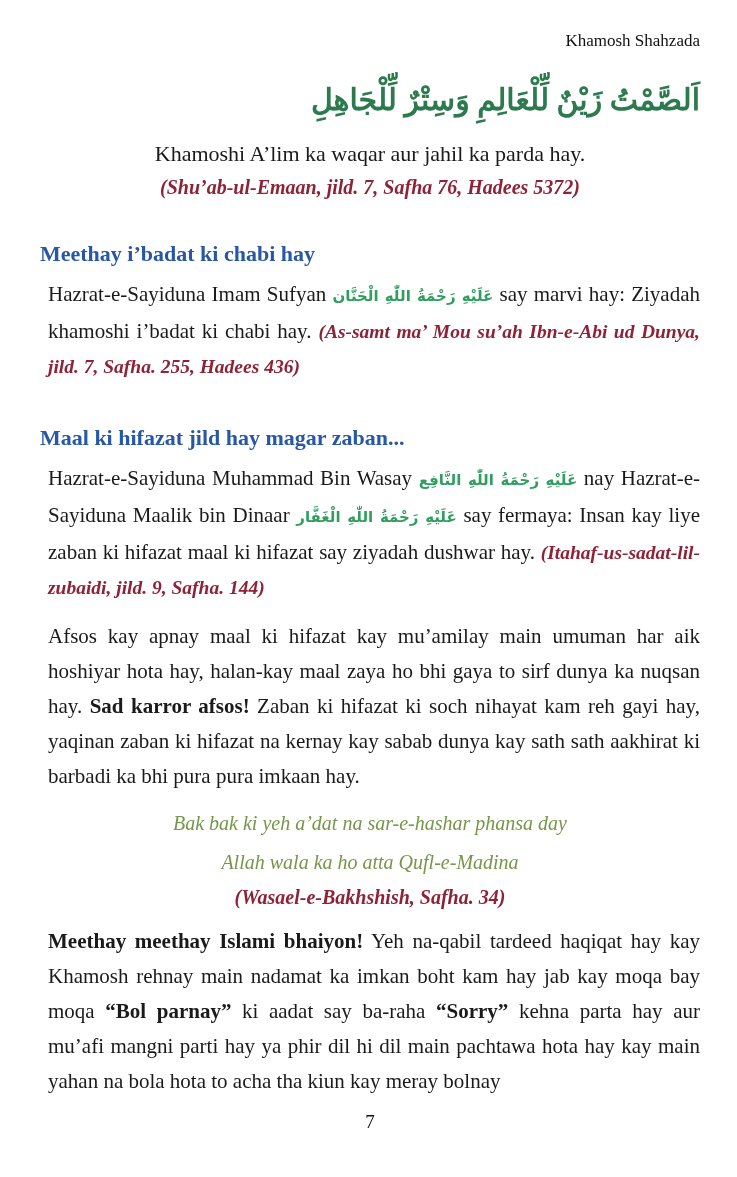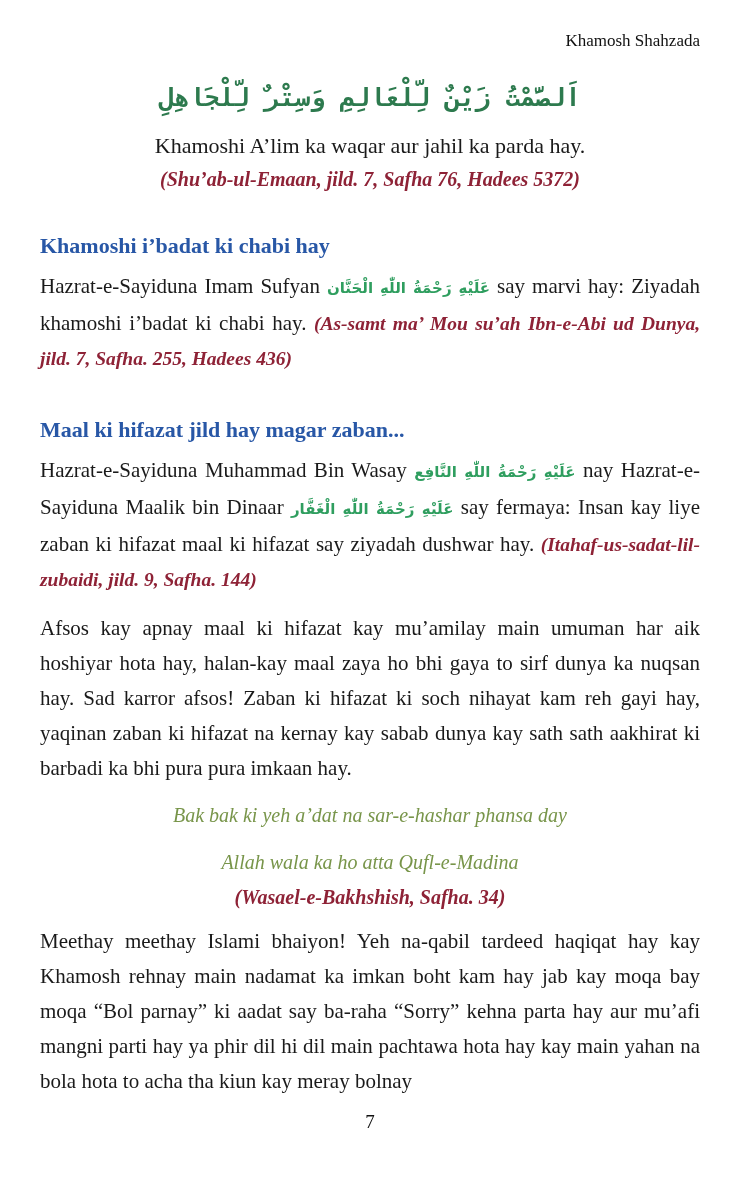--- a/index.html
+++ b/index.html
@@ -24,30 +24,30 @@
   }
   .running-header{
     margin-top:30px;
     text-align:right;
     font-size:17px;
     line-height:22px;
     color:#111111;
   }
   .arabic-hadith{
     margin-top:28px;
-    text-align:center;
+    text-align:right;
     direction:rtl;
-    font-family:Liberation Mono, monospace;
-    font-size:25px;
+    font-family:Liberation Serif, serif;
+    font-size:30px;
     line-height:40px;
     font-weight:bold;
     color:var(--arabic-green);
   }
   .hadith-translation{
-    margin-top:12px;
+    margin-top:20px;
     text-align:center;
     font-size:22px;
     line-height:28px;
   }
   .ref-center{
     margin-top:6px;
     text-align:center;
     font-size:20px;
     line-height:26px;
     font-style:italic;
@@ -56,42 +56,42 @@
   }
   h2.section-heading{
     margin:40px 0 0 0;
     font-size:22px;
     line-height:28px;
     font-weight:bold;
     color:var(--heading-blue);
   }
   h2.tight{margin-top:27px;}
   .body-para{
-    margin:9px 0 0 0;
+    margin:9px 0 0 8px;
     font-size:21px;
     line-height:35px;
     text-align:justify;
   }
   .inline-arabic{
     font-family:"DejaVu Sans", sans-serif;
     font-size:15px;
     font-weight:bold;
     color:var(--inline-arabic-green);
     direction:rtl;
     unicode-bidi:embed;
   }
   .inline-ref{
     font-style:italic;
     font-weight:bold;
     font-size:19.5px;
     color:var(--citation-red);
   }
-  .b{font-weight:normal;}
+  .b{font-weight:bold;}
   .poetry-line{
-    margin-top:12px;
+    margin-top:4px;
     text-align:center;
     font-style:italic;
     font-size:20px;
     line-height:35px;
     color:var(--poetry-green);
   }
   .poetry-block{margin-top:12px;}
   .poetry-ref{
     text-align:center;
     font-style:italic;
@@ -115,21 +115,21 @@
   <div class="running-header">
     <span>Khamosh Shahzada</span>
   </div>
 
   <div class="arabic-hadith">اَلصَّمْتُ زَيْنٌ لِّلْعَالِمِ وَسِتْرٌ لِّلْجَاهِلِ</div>
 
   <div class="hadith-translation">Khamoshi A’lim ka waqar aur jahil ka parda hay.</div>
 
   <div class="ref-center">(Shu’ab-ul-Emaan, jild. 7, Safha 76, Hadees 5372)</div>
 
-  <h2 class="section-heading">Khamoshi i’badat ki chabi hay</h2>
+  <h2 class="section-heading">Meethay i’badat ki chabi hay</h2>
 
   <p class="body-para"><span>Hazrat-e-Sayiduna Imam Sufyan </span><span class="inline-arabic">عَلَيْهِ رَحْمَةُ اللّٰهِ الْحَنَّان</span><span> say marvi hay: Ziyadah khamoshi i’badat ki chabi hay. </span><span class="inline-ref">(As-samt ma’ Mou su’ah Ibn-e-Abi ud Dunya, jild. 7, Safha. 255, Hadees 436)</span></p>
 
   <h2 class="section-heading">Maal ki hifazat jild hay magar zaban...</h2>
 
   <p class="body-para"><span>Hazrat-e-Sayiduna Muhammad Bin Wasay </span><span class="inline-arabic">عَلَيْهِ رَحْمَةُ اللّٰهِ النَّافِع</span><span> nay Hazrat-e-Sayiduna Maalik bin Dinaar </span><span class="inline-arabic">عَلَيْهِ رَحْمَةُ اللّٰهِ الْغَفَّار</span><span> say fermaya: Insan kay liye zaban ki hifazat maal ki hifazat say ziyadah dushwar hay. </span><span class="inline-ref">(Itahaf-us-sadat-lil-zubaidi, jild. 9, Safha. 144)</span></p>
 
   <p class="body-para" style="margin-top:14px;"><span>Afsos kay apnay maal ki hifazat kay mu’amilay main umuman har aik hoshiyar hota hay, halan-kay maal zaya ho bhi gaya to sirf dunya ka nuqsan hay. </span><span class="b">Sad karror afsos!</span><span> Zaban ki hifazat ki soch nihayat kam reh gayi hay, yaqinan zaban ki hifazat na kernay kay sabab dunya kay sath sath aakhirat ki barbadi ka bhi pura pura imkaan hay.</span></p>
 
   <div class="poetry-block">

